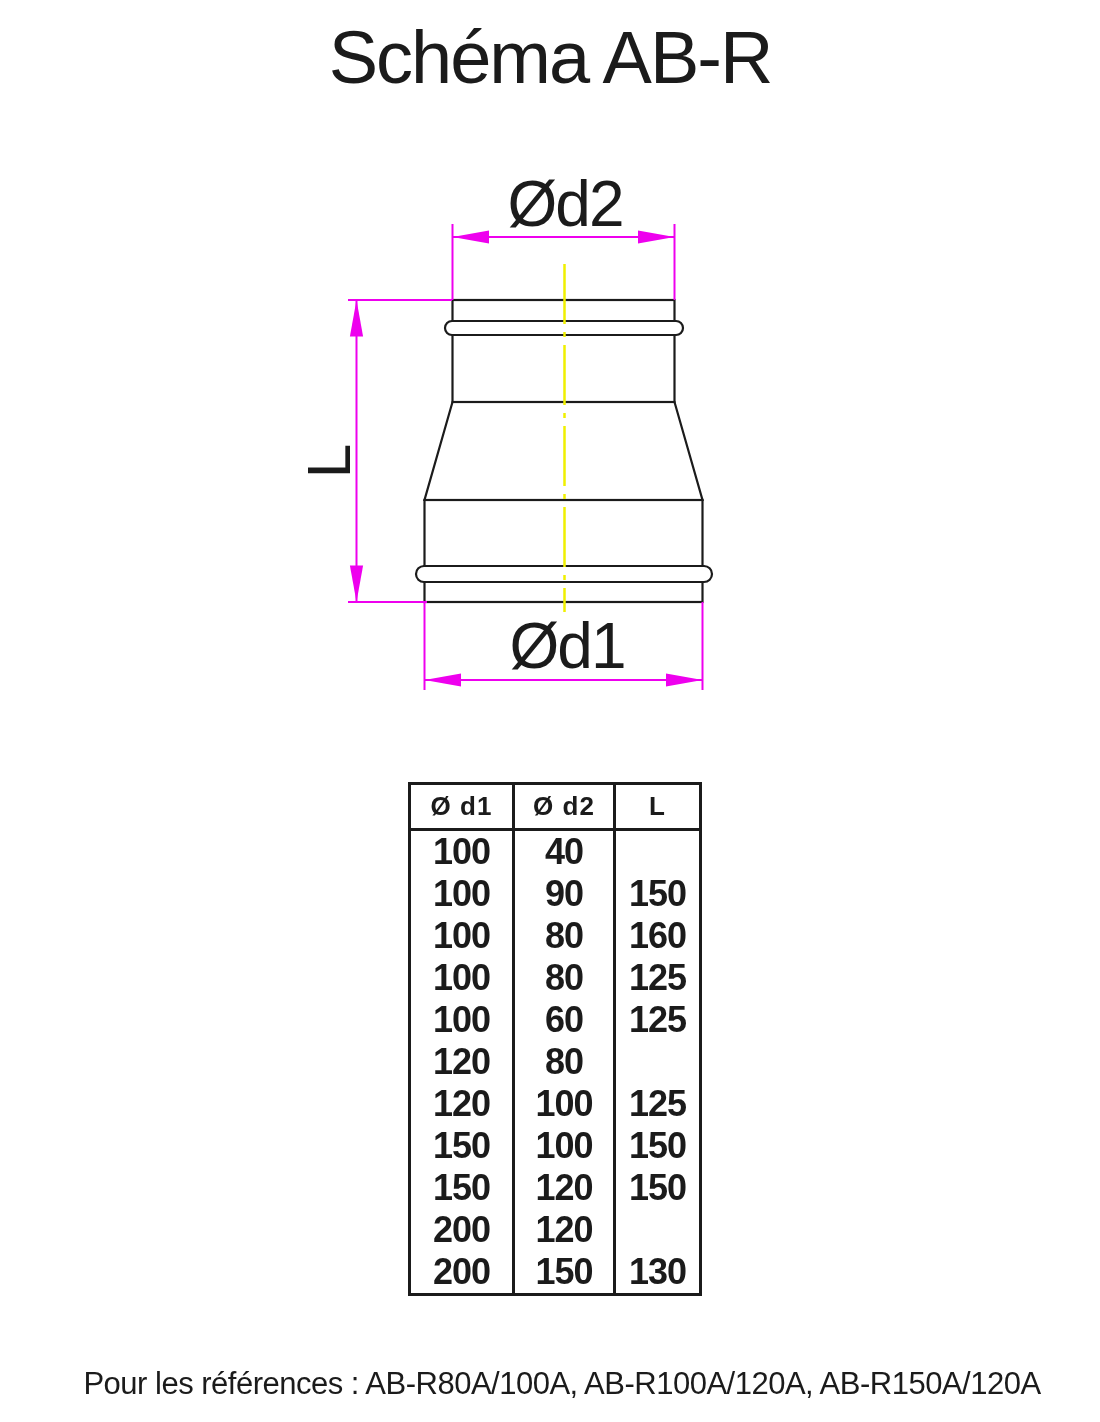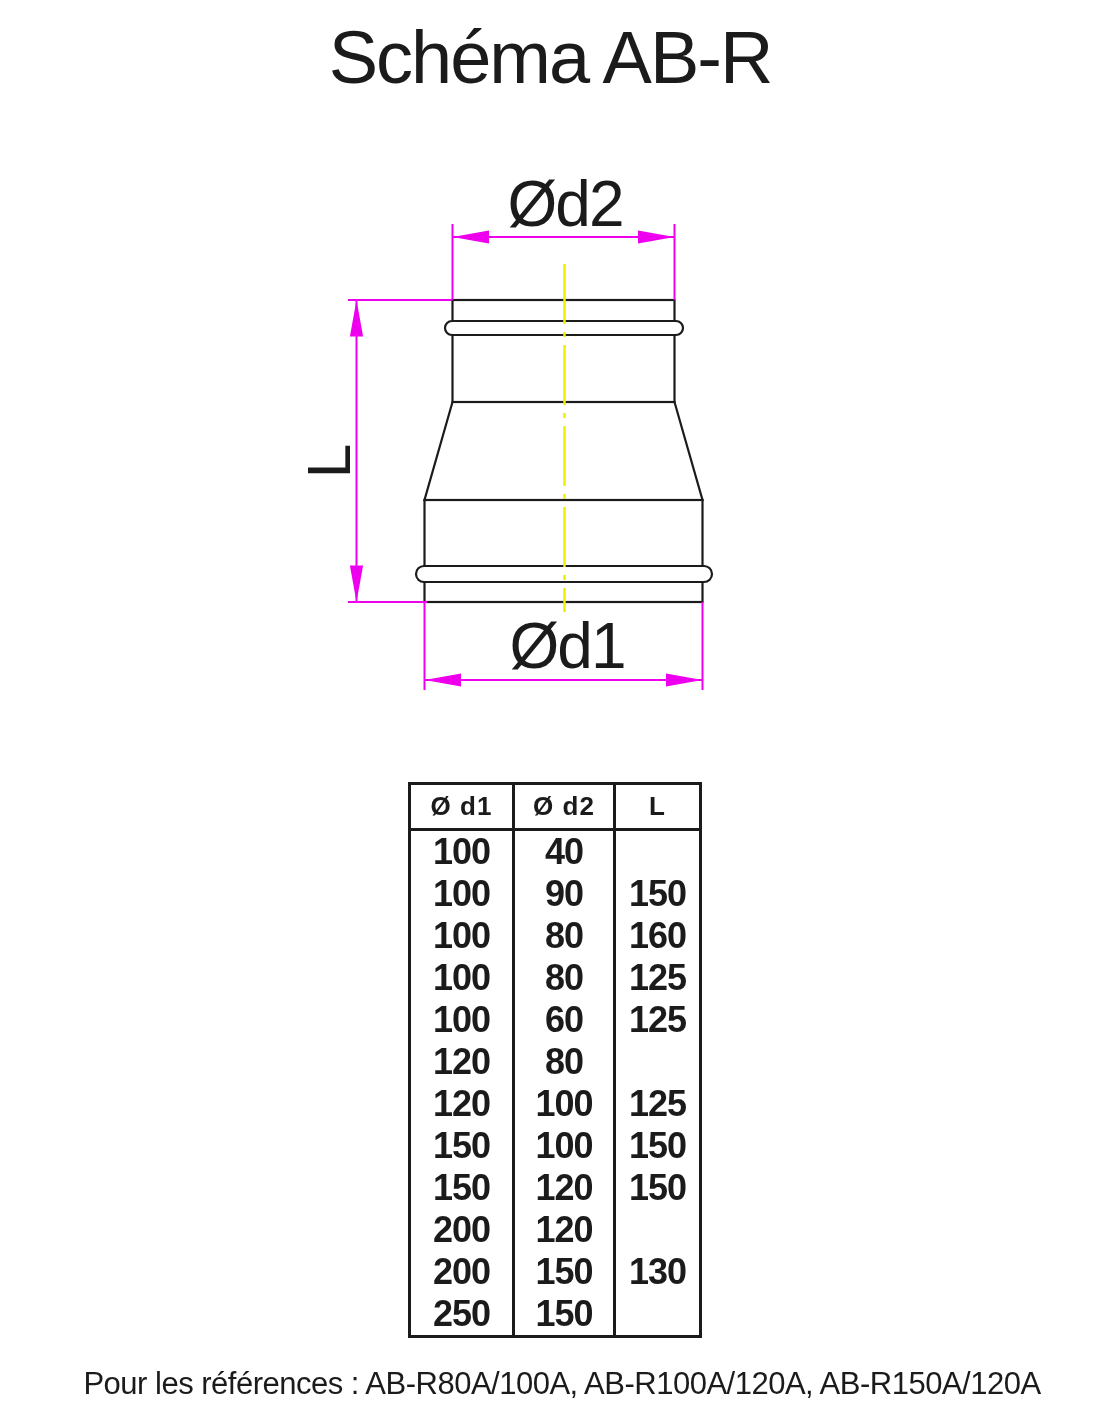--- a/index.html
+++ b/index.html
@@ -226,23 +226,18 @@
         <tr>
           <td>200</td>
           <td>120</td>
           <td></td>
         </tr>
         <tr>
           <td>200</td>
           <td>150</td>
           <td>130</td>
         </tr>
-        <tr>
-          <td>250</td>
-          <td>150</td>
-          <td></td>
-        </tr>
       </tbody>
   </table>
 
   <p class="footer-text">Pour les références : AB-R80A/100A, AB-R100A/120A, AB-R150A/120A</p>
 
 </div>
 
 </body></html>

